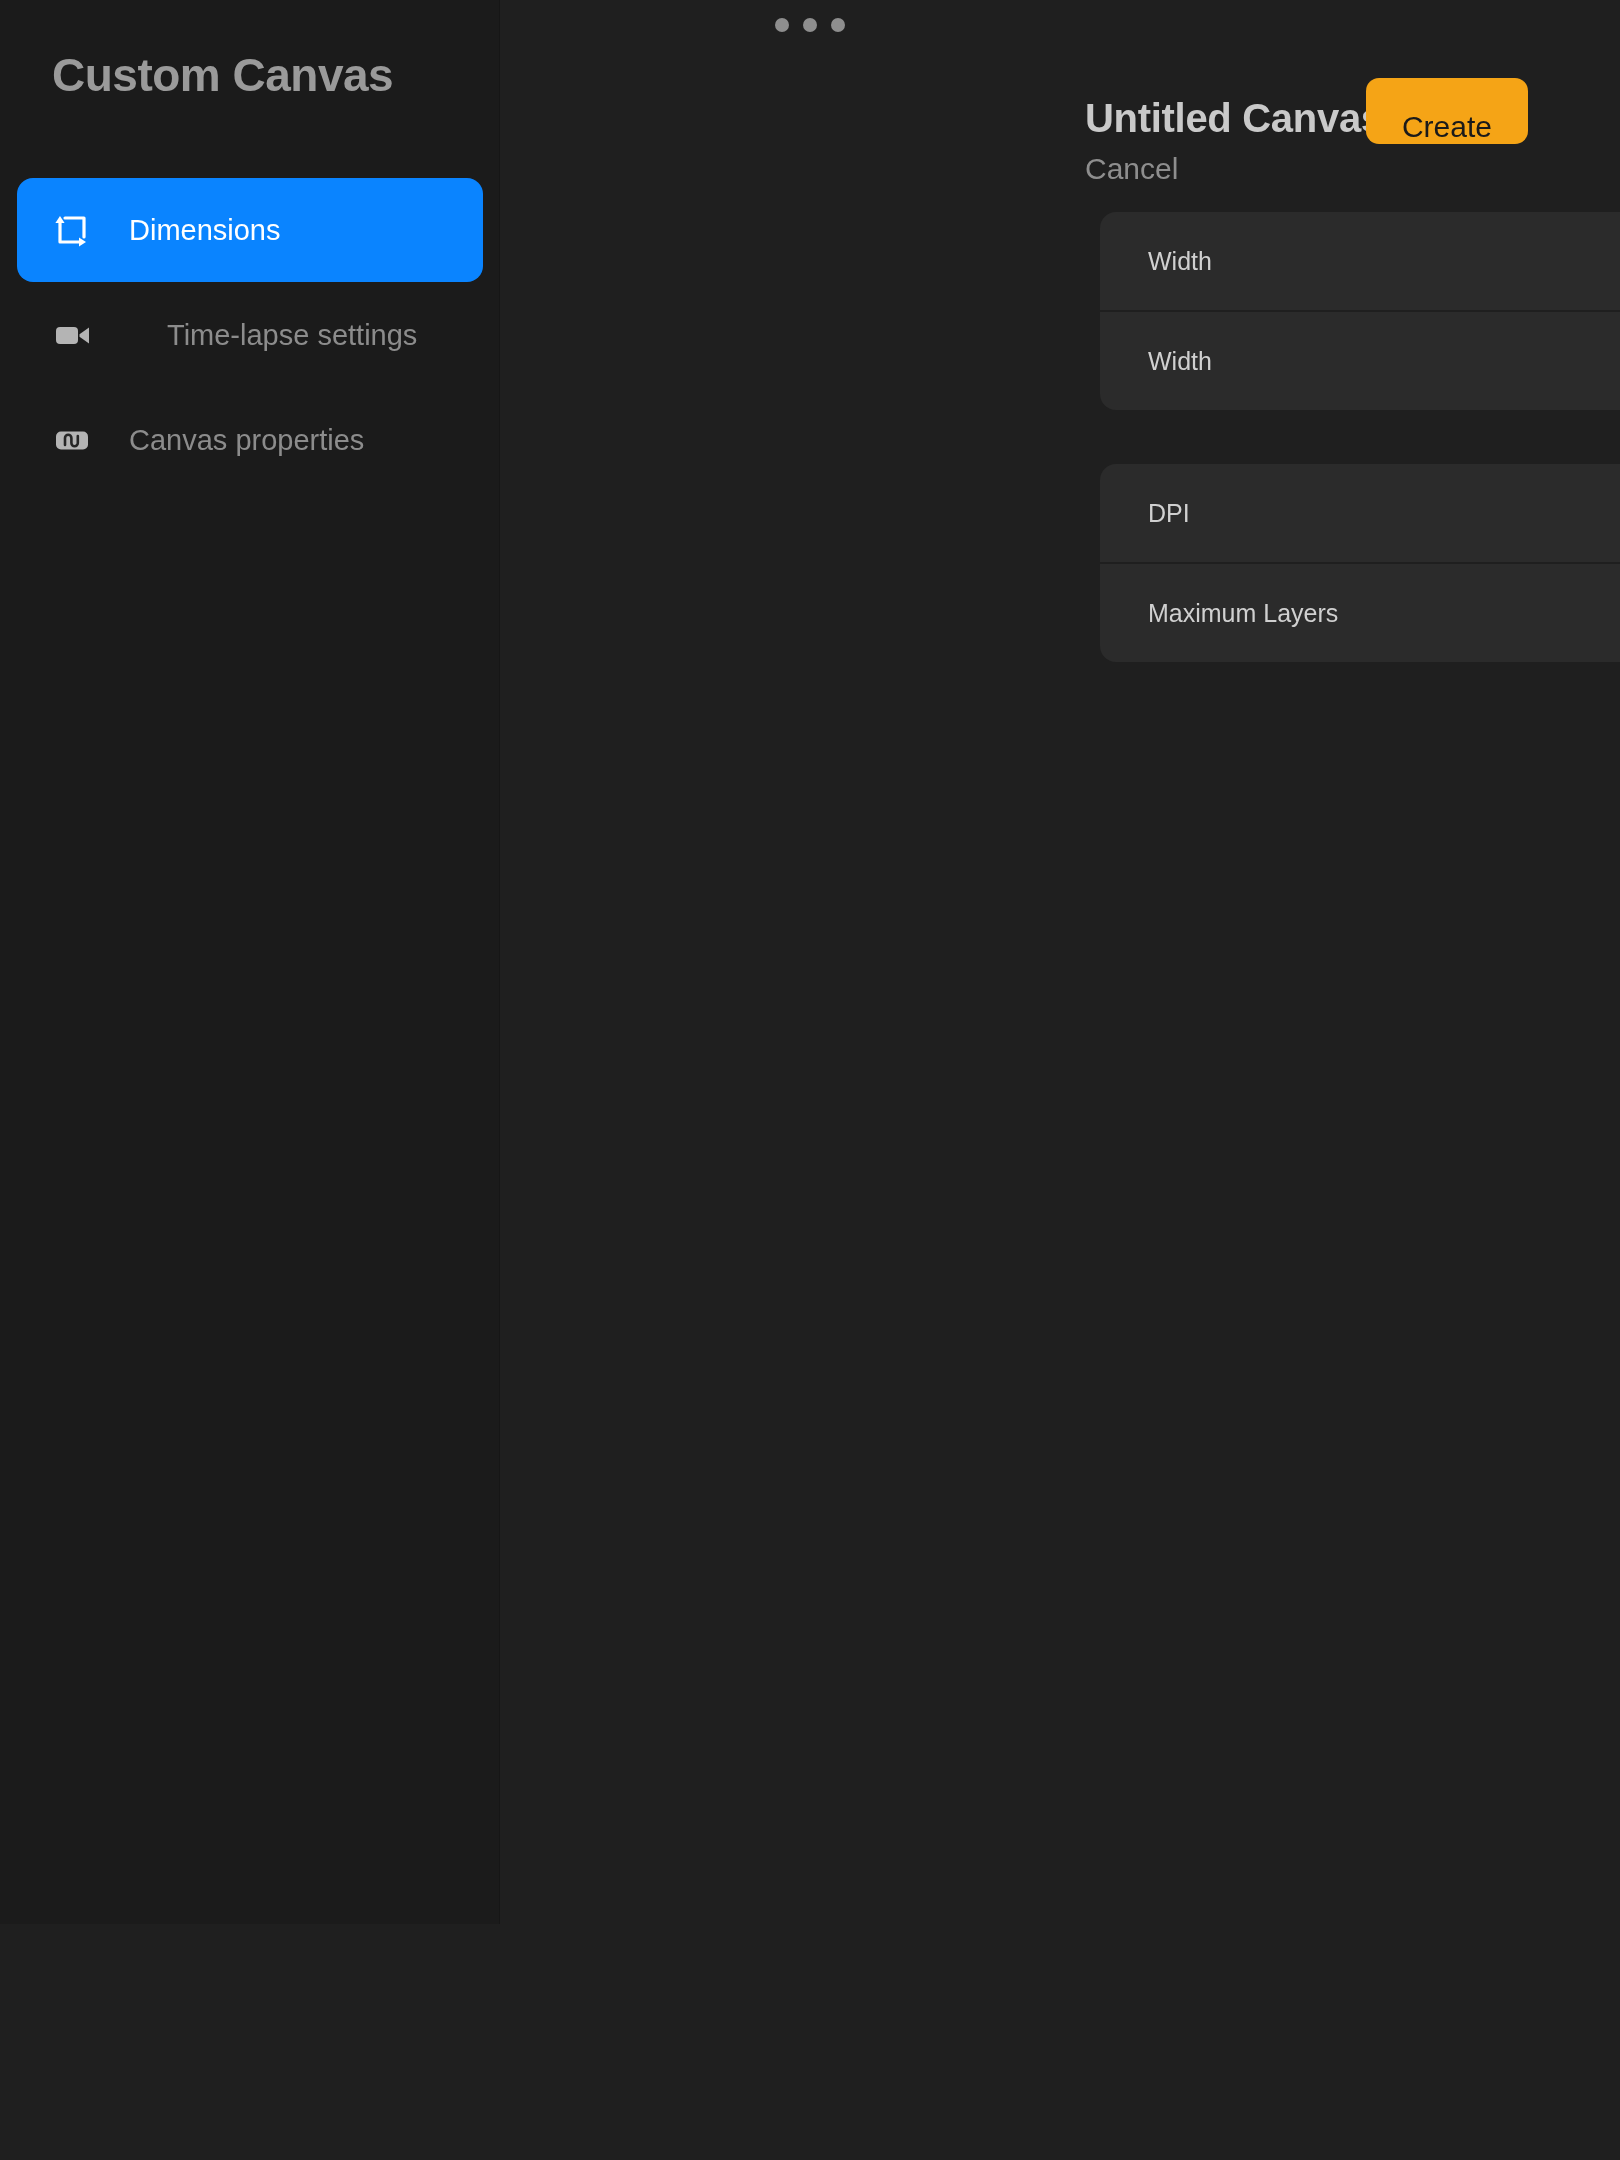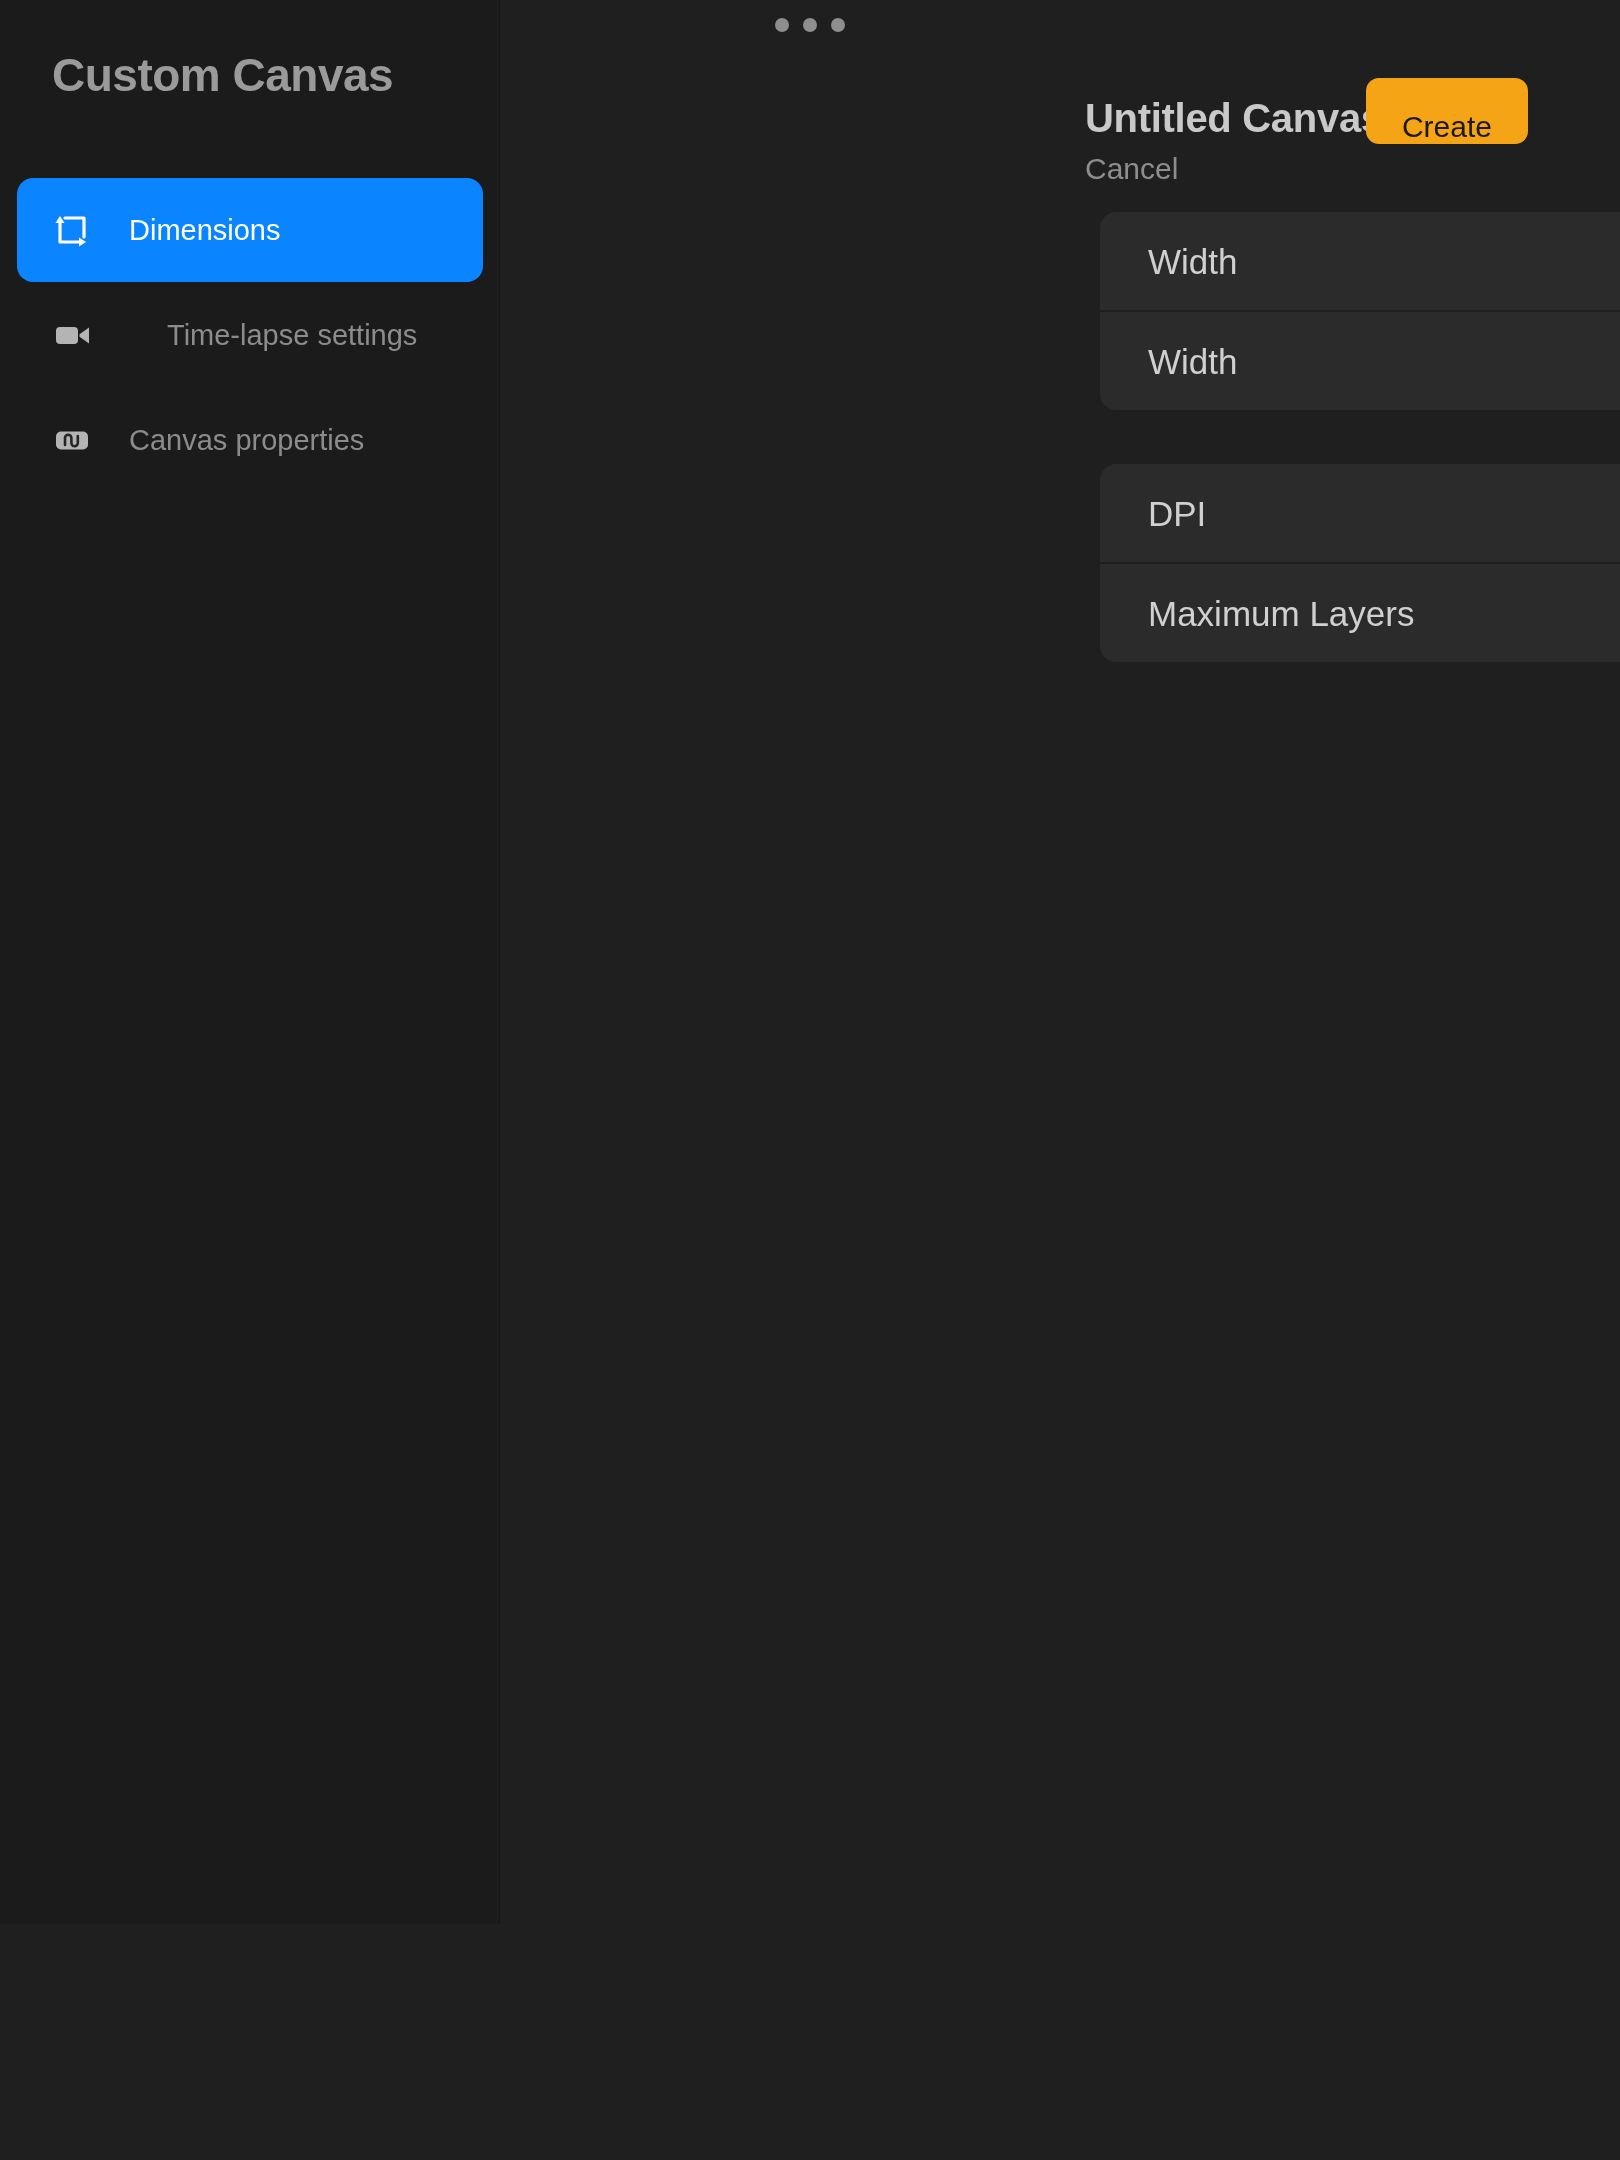--- a/index.html
+++ b/index.html
@@ -181,21 +181,21 @@
     justify-content: space-between;
     height: 98px;
     padding: 0 48px;
     background: #2b2b2b;
     box-sizing: border-box;
   }
   .row + .row {
     margin-top: 2px;
   }
   .row-label {
-    font-size: 35px;
+    font-size: 25px;
     color: #d0d0d0;
     line-height: 1;
     white-space: nowrap;
   }
 </style>
 </head>
 <body>
 
 <div class="app">
 

